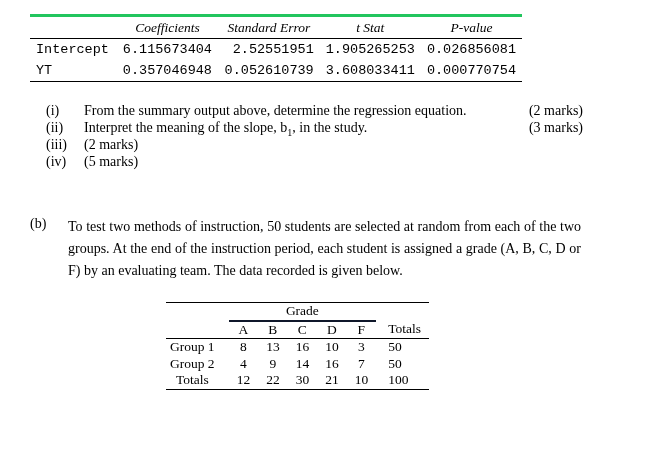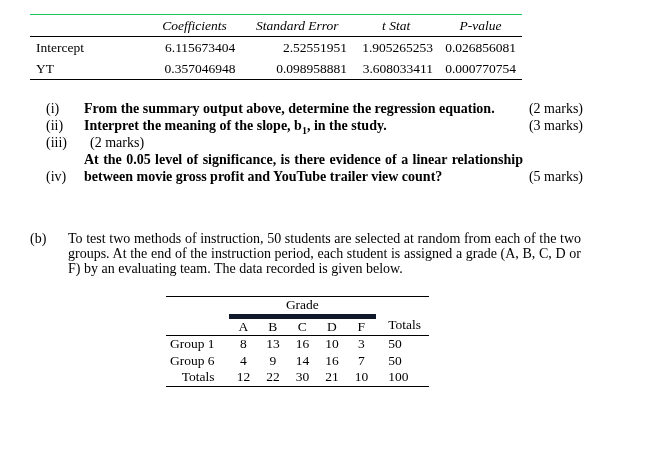--- a/index.html
+++ b/index.html
@@ -9,70 +9,70 @@
     font-family: "Liberation Serif", serif;
     font-size: 14px; color: #000;
     overflow: hidden;
   }
   .page { padding: 14px 30px 0 30px; }
 
   
   .reg-table {
     border-collapse: collapse;
     width: 492px;
-    border-top: 1px solid #22c55e;
+    border-top: 3px solid #22c55e;
     border-bottom: 1px solid #000;
     font-size: 13.5px;
   }
   .reg-table th, .reg-table td {
     font-weight: normal;
     padding: 3px 6px;
     line-height: 15px;
   }
   .reg-table thead th {
     border-bottom: 1px solid #000;
     font-style: italic;
     text-align: center;
   }
   .reg-table thead th.lbl { width: 118px; }
-  .reg-table tbody td { text-align: right; }
+  .reg-table tbody td { text-align: right; font-family: Liberation Mono, monospace; }
   .reg-table tbody td.lbl { text-align: left; }
   .reg-table col.c-coef { width: 94px; }
   .reg-table col.c-se   { width: 112px; }
   .reg-table col.c-t    { width: 86px; }
   .reg-table col.c-p    { width: 82px; }
 
   
   .questions { margin: 20px 0 0 16px; width: 537px; }
   .question { display: flex; align-items: flex-end; line-height: 17px; }
   .qnum { width: 38px; flex: 0 0 38px; }
-  .qtext { flex: 1 1 auto; text-align: justify; font-weight: bold; }
-  .qmarks { white-space: nowrap; margin-left: 6px; }
+  .qtext { flex: 1 1 auto; text-align: justify; }
+  .qmarks { white-space: nowrap; }
   sub { font-size: 10px; line-height: 0; }
 
   
   .part-b { display: flex; margin-top: 46px; width: 551px; }
   .pb-label { width: 38px; flex: 0 0 38px; }
-  .pb-text { flex: 1 1 auto; text-align: justify; line-height: 15px; }
+  .pb-text { flex: 1 1 auto; text-align: justify; line-height: 22px; }
 
   
   .grade-table {
     border-collapse: collapse;
     margin: 20px 0 0 136px;
     border-top: 1px solid #000;
     border-bottom: 1px solid #000;
     font-size: 13.5px;
   }
   .grade-table td { padding: 0 8px; line-height: 16.5px; }
-  .grade-table td.rowlbl { text-align: right; padding-left: 4px; padding-right: 14px; }
+  .grade-table td.rowlbl { text-align: center; padding-left: 4px; padding-right: 14px; }
   .grade-table td.gcell { text-align: center; min-width: 26px; }
   .grade-table td.tcell { text-align: left; padding-left: 12px; }
   .grade-table tr.r-grade td.grade-span {
     text-align: center;
-    border-bottom: 5px solid #0f172a;
+    border-bottom: 2px solid #0f172a;
   }
   .grade-table tr.r-head td { border-bottom: 1px solid #000; }
 </style>
 </head>
 <body>
 
 <div class="page">
 
   <table class="reg-table">
     <colgroup>
@@ -95,21 +95,21 @@
       <tr>
         <td class="lbl">Intercept</td>
         <td>6.115673404</td>
         <td>2.52551951</td>
         <td>1.905265253</td>
         <td>0.026856081</td>
       </tr>
       <tr>
         <td class="lbl">YT</td>
         <td>0.357046948</td>
-        <td>0.098958881</td>
+        <td>0.052610739</td>
         <td>3.608033411</td>
         <td>0.000770754</td>
       </tr>
     </tbody>
   </table>
 
   <div class="questions">
 
     <div class="question">
       <span class="qnum">(i)</span>
@@ -123,21 +123,20 @@
       <span class="qmarks">(3 marks)</span>
     </div>
 
     <div class="question">
       <span class="qnum">(iii)</span>
       <span class="qmarks">(2 marks)</span>
     </div>
 
     <div class="question">
       <span class="qnum">(iv)</span>
-      <span class="qtext">At the 0.05 level of significance, is there evidence of a linear relationship between movie gross profit and YouTube trailer view count?</span>
       <span class="qmarks">(5 marks)</span>
     </div>
 
   </div>
 
   <div class="part-b">
     <span class="pb-label">(b)</span>
     <span class="pb-text">To test two methods of instruction, 50 students are selected at random from each of the two groups. At the end of the instruction period, each student is assigned a grade (A, B, C, D or F) by an evaluating team. The data recorded is given below.</span>
   </div>
 
@@ -160,21 +159,21 @@
     <tr>
       <td class="rowlbl">Group 1</td>
       <td class="gcell">8</td>
       <td class="gcell">13</td>
       <td class="gcell">16</td>
       <td class="gcell">10</td>
       <td class="gcell">3</td>
       <td class="tcell">50</td>
     </tr>
     <tr>
-      <td class="rowlbl">Group 6</td>
+      <td class="rowlbl">Group 2</td>
       <td class="gcell">4</td>
       <td class="gcell">9</td>
       <td class="gcell">14</td>
       <td class="gcell">16</td>
       <td class="gcell">7</td>
       <td class="tcell">50</td>
     </tr>
     <tr>
       <td class="rowlbl">Totals</td>
       <td class="gcell">12</td>

